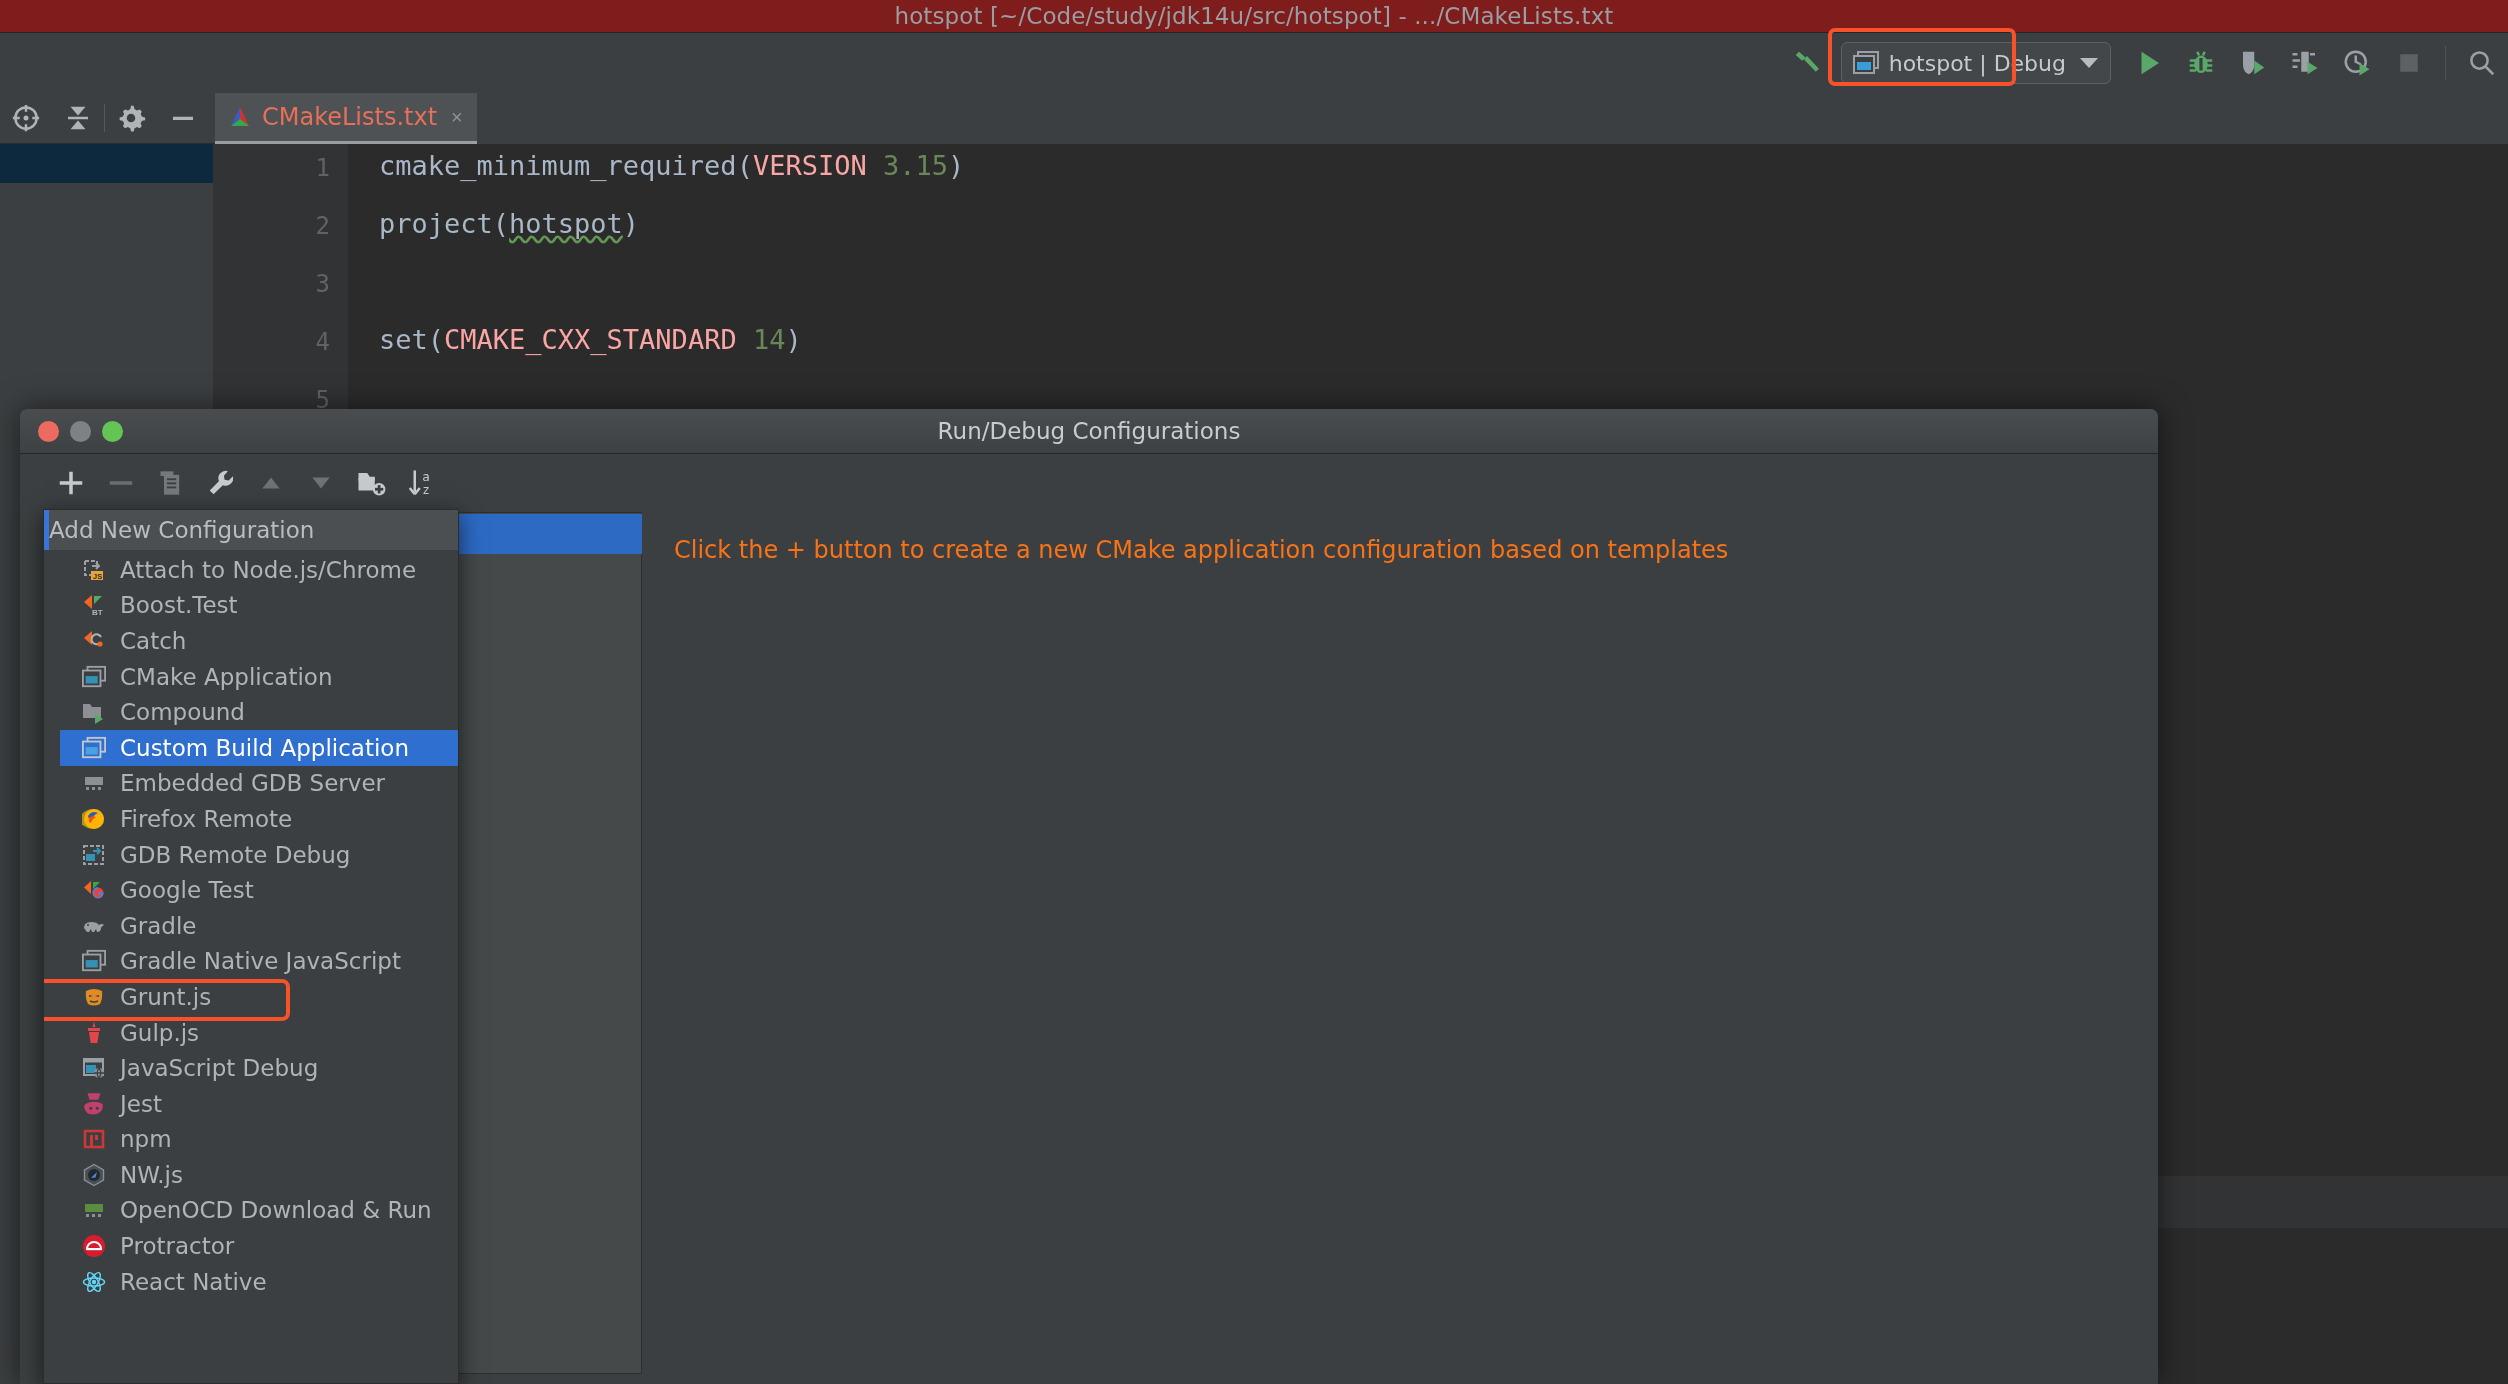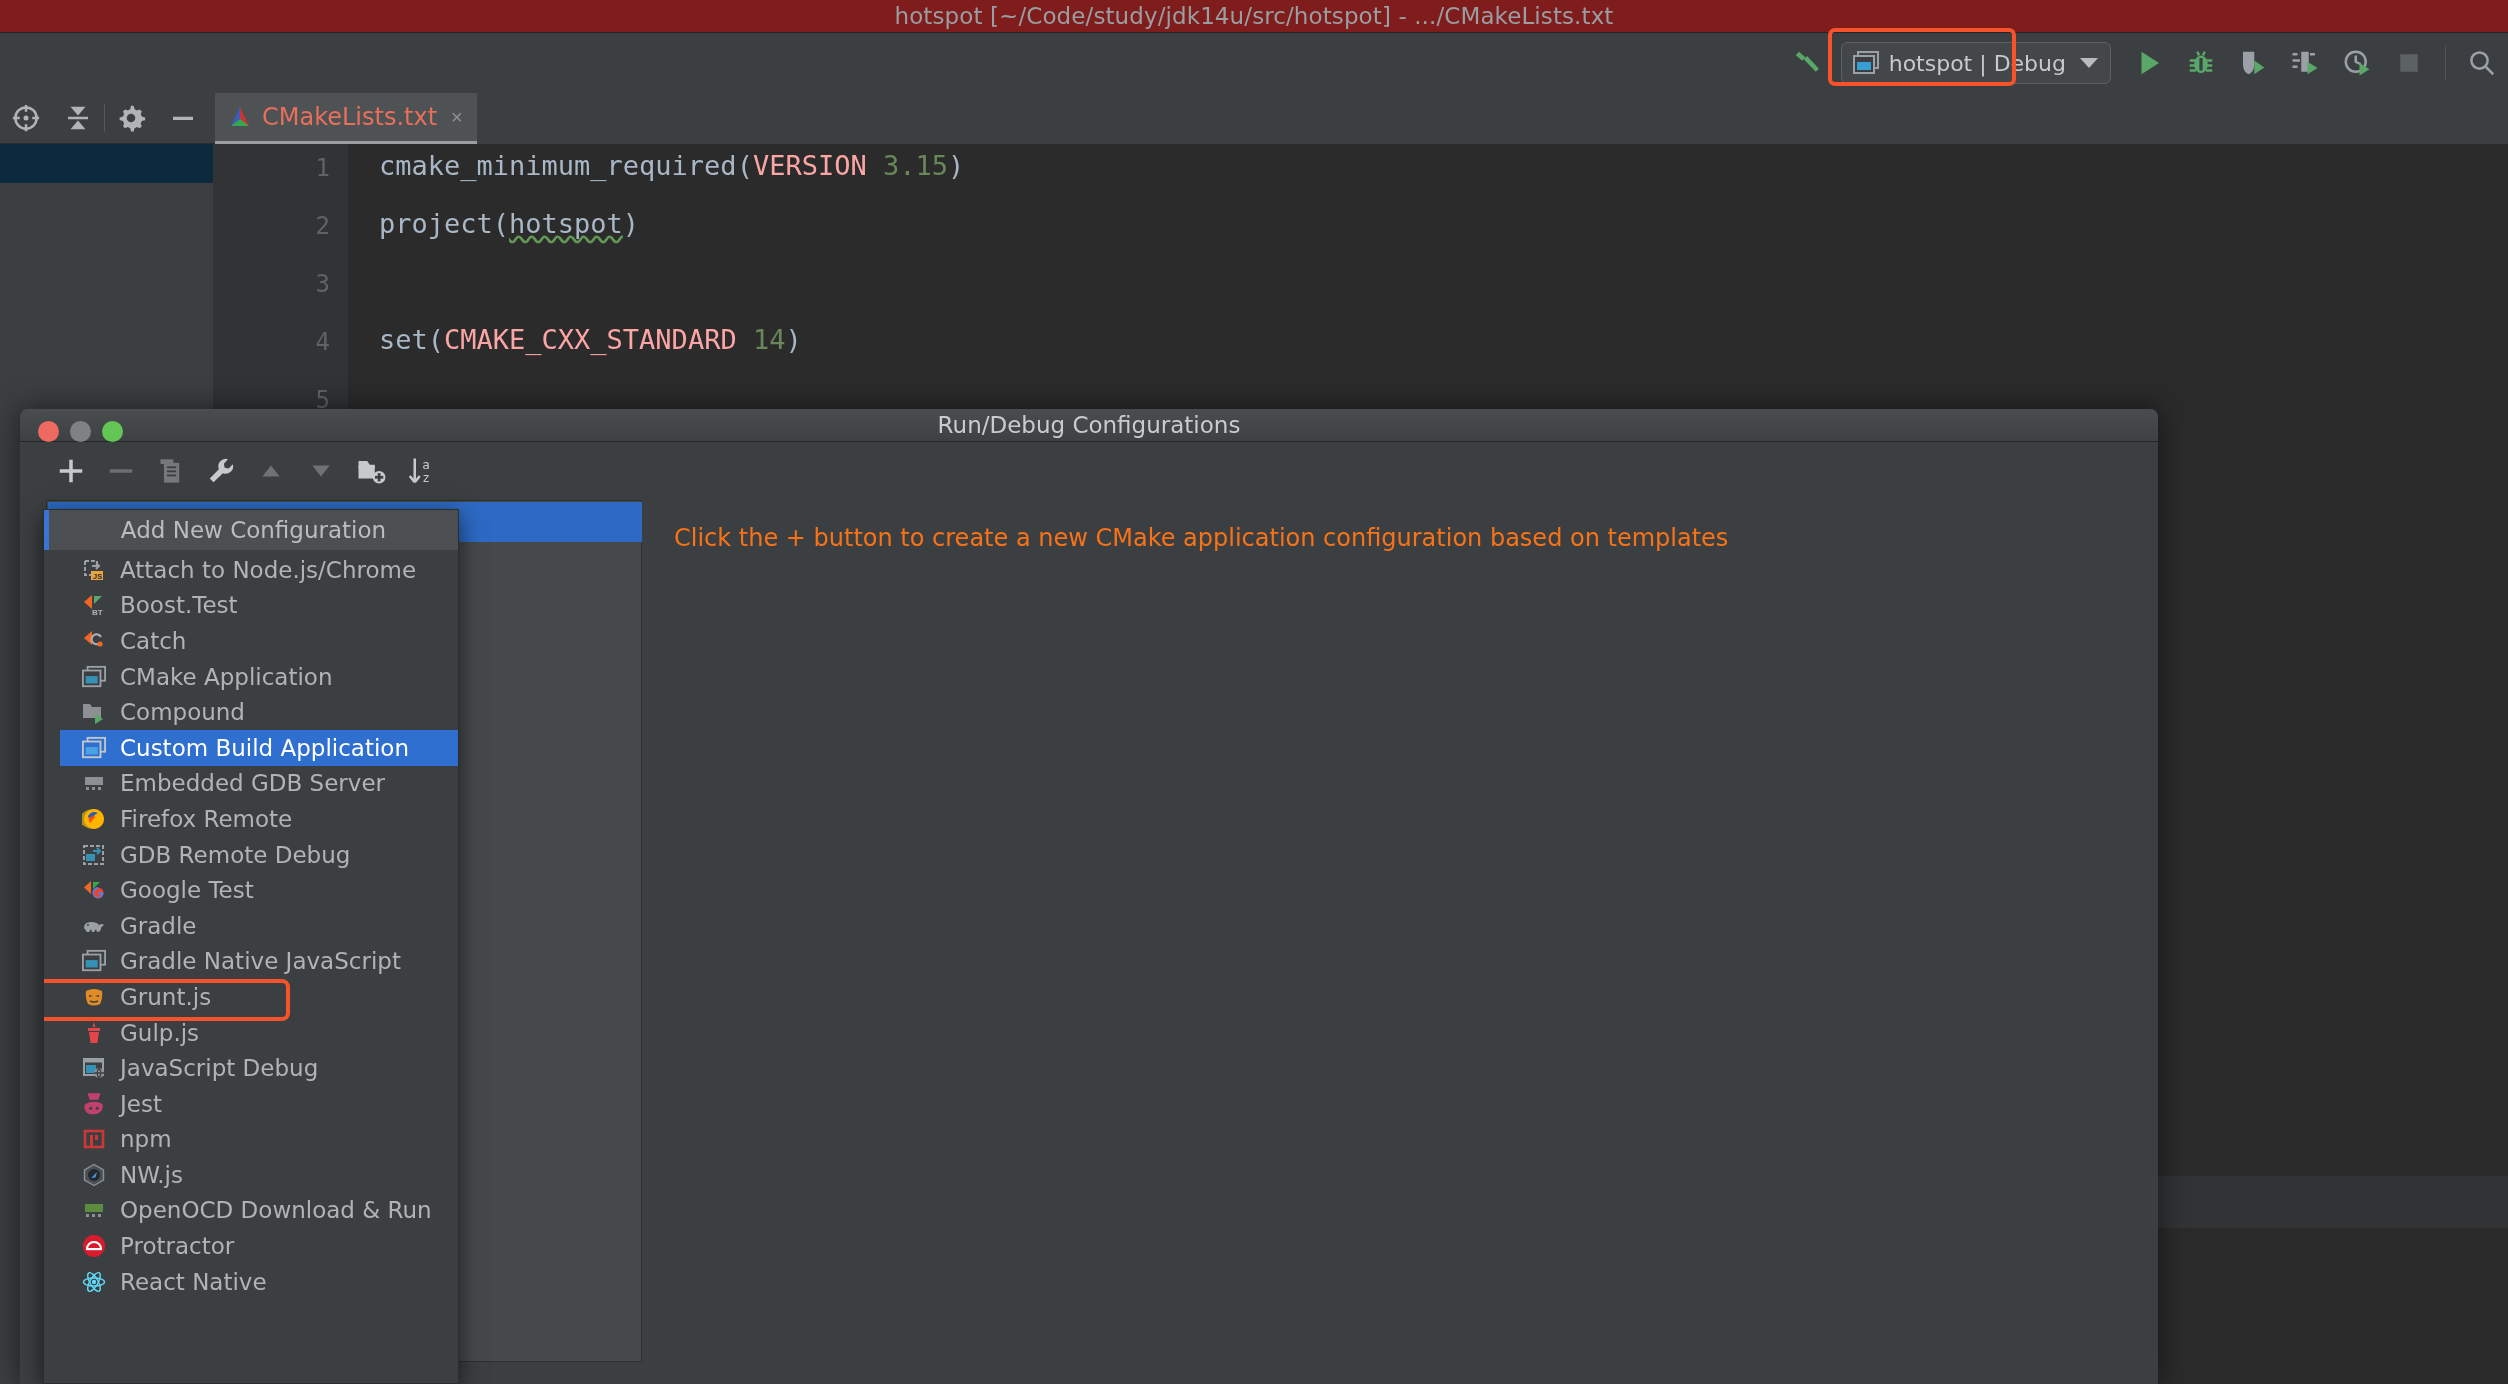--- a/index.html
+++ b/index.html
@@ -120,21 +120,21 @@
 
   
   .dlg {
     position: absolute; left: 20px; top: 409px; width: 2138px; height: 975px;
     background: #3c3f41;
     border-radius: 8px 8px 0 0;
     box-shadow: 0 0 30px rgba(0,0,0,.55);
     overflow: hidden;
   }
   .dlg-titlebar {
-    position: relative; height: 33px;
+    position: relative; height: 45px;
     background: linear-gradient(#4a4d50, #3e4144);
     border-bottom: 1px solid #232528;
     display: flex; align-items: center; justify-content: center;
   }
   .dlg-title { color: #c9ccce; font-size: 23px; font-family: "DejaVu Sans", sans-serif; }
   .traffic { position: absolute; left: 18px; top: 12px; display: flex; gap: 11px; }
   .tl { width: 21px; height: 21px; border-radius: 50%; }
   .tl.red { background: #ec6a5f; }
   .tl.yellow { background: #7f8285; }
   .tl.green { background: #62c554; }
@@ -166,21 +166,21 @@
   
   .popup {
     position: absolute; left: 43px; top: 509px; width: 416px; height: 875px;
     background: #3c3f41;
     border: 1px solid #2a2c2e;
     box-shadow: 0 6px 22px rgba(0,0,0,.6);
     overflow: hidden;
   }
   .popup-header {
     height: 40px; background: #4b4f51;
-    display: flex; align-items: center; justify-content: center;
+    display: flex; align-items: center; 
     border-left: 5px solid #3875d7;
   }
   .popup-header-text { color: #b9bdc0; font-size: 23px; font-family: "DejaVu Sans", sans-serif; }
   .popup-list { padding-top: 2px; }
   .pl-item {
     height: 35.6px; display: flex; align-items: center; gap: 13px; padding-left: 21px;
     position: relative;
     margin-left: 16px;
   }
   .pl-item.selected { background: #2f6fd0; }

